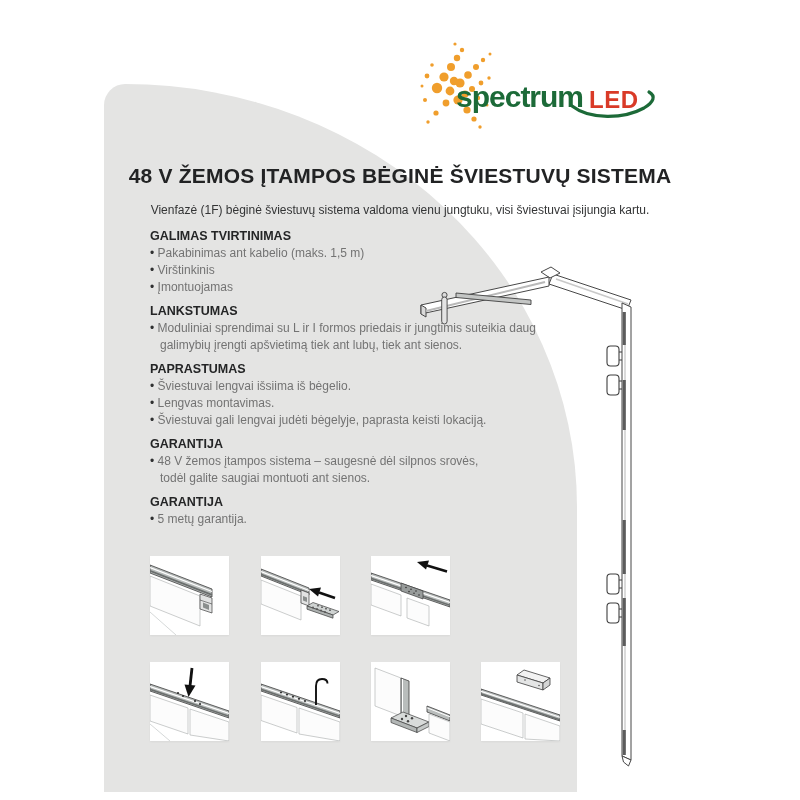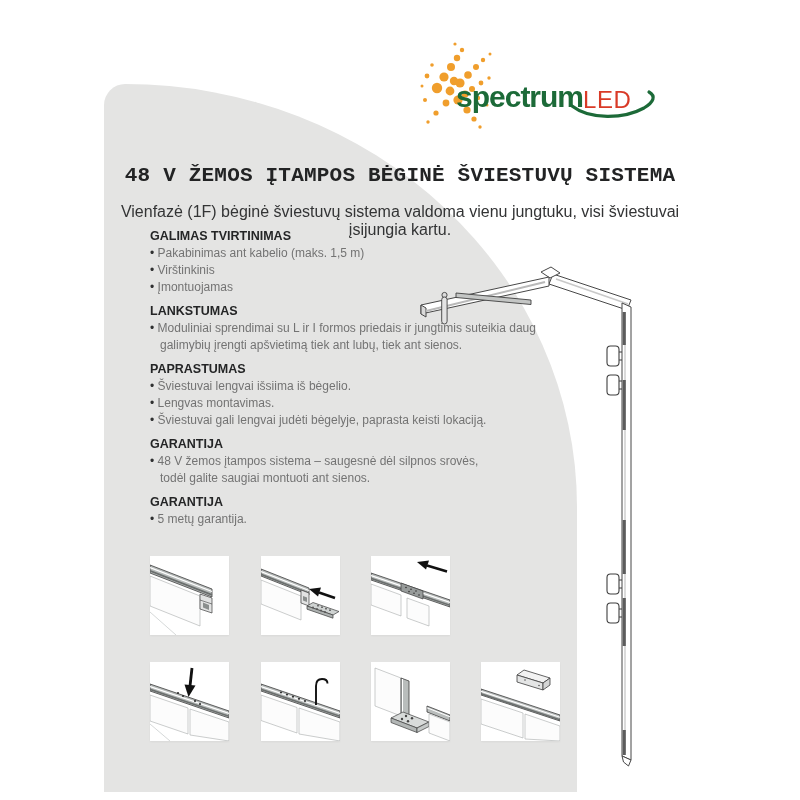--- a/index.html
+++ b/index.html
@@ -18,31 +18,31 @@
   
   .logo-dots{position:absolute;left:410px;top:34px;width:105px;height:110px;z-index:2;}
   .logo-word{
     position:absolute;left:456px;top:80px;z-index:3;
     display:flex;align-items:flex-end;white-space:nowrap;
   }
   .logo-brand{
     font-size:30px;font-weight:bold;letter-spacing:-1px;color:#1c6a38;
   }
   .logo-suffix{
-    font-size:24px;font-weight:normal;letter-spacing:0.5px;color:#d93a27;
+    font-size:24px;font-weight:bold;letter-spacing:0.5px;color:#d93a27;margin-left:6px;
   }
   .logo-swoosh{position:absolute;left:566px;top:84px;width:95px;height:40px;z-index:2;}
   
   .title{
     position:absolute;left:90px;top:164px;width:620px;z-index:2;
-    text-align:center;font-size:21px;font-weight:bold;letter-spacing:0.2px;color:#222324;font-family:Liberation Mono, monospace;
+    text-align:center;font-size:21px;font-weight:bold;letter-spacing:0.2px;color:#222324;
   }
   .subtitle{
     position:absolute;left:90px;top:203px;width:620px;z-index:2;
-    text-align:center;font-size:16px;color:#333435;
+    text-align:center;font-size:12px;color:#333435;
   }
   
   .sections{position:absolute;left:150px;top:228px;width:466px;z-index:2;}
   .section{margin-bottom:7px;}
   .section-heading{
     font-size:12.5px;font-weight:bold;color:#242526;line-height:17px;
   }
   .bullet{
     font-size:12px;color:#737373;line-height:17px;
     padding-left:10px;white-space:pre-line;

